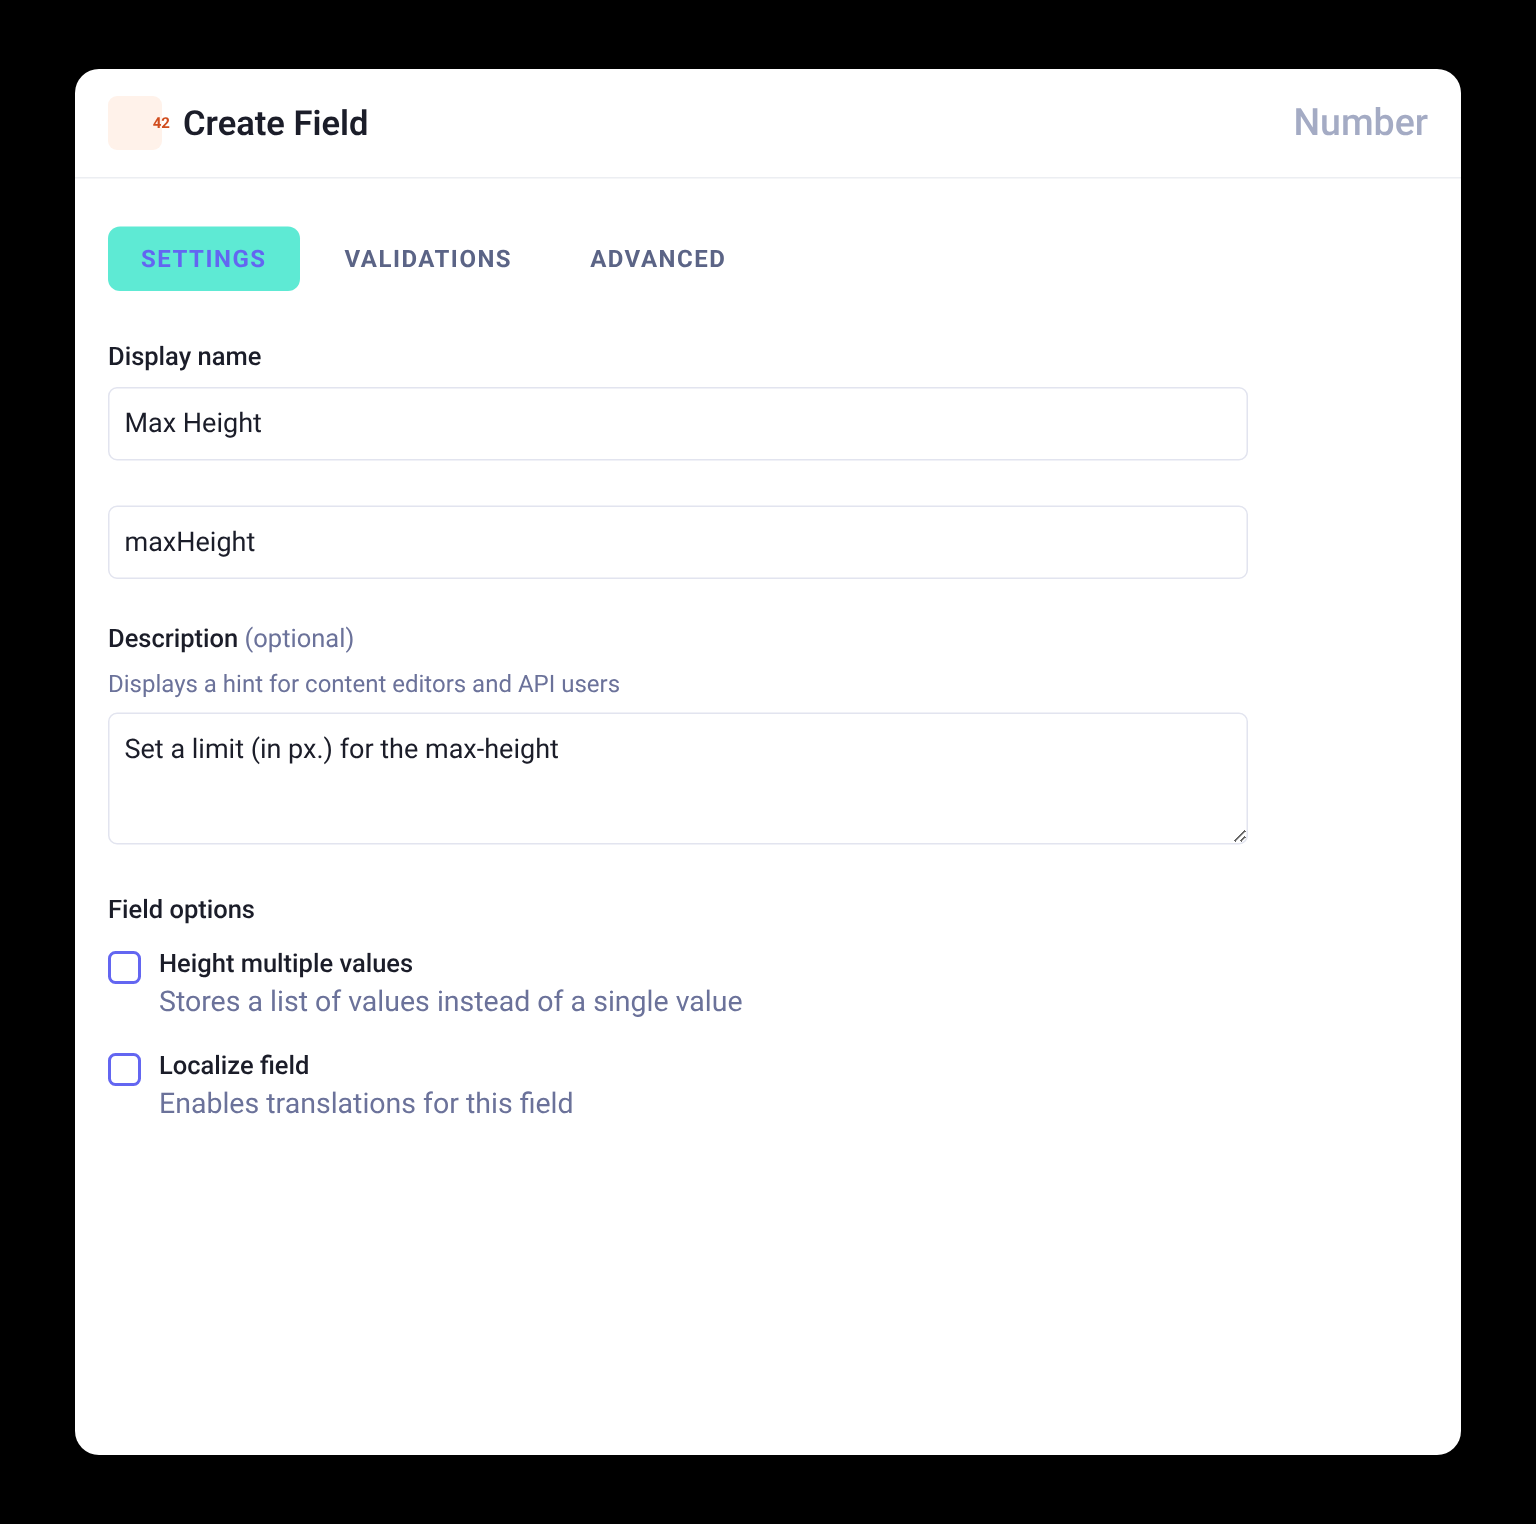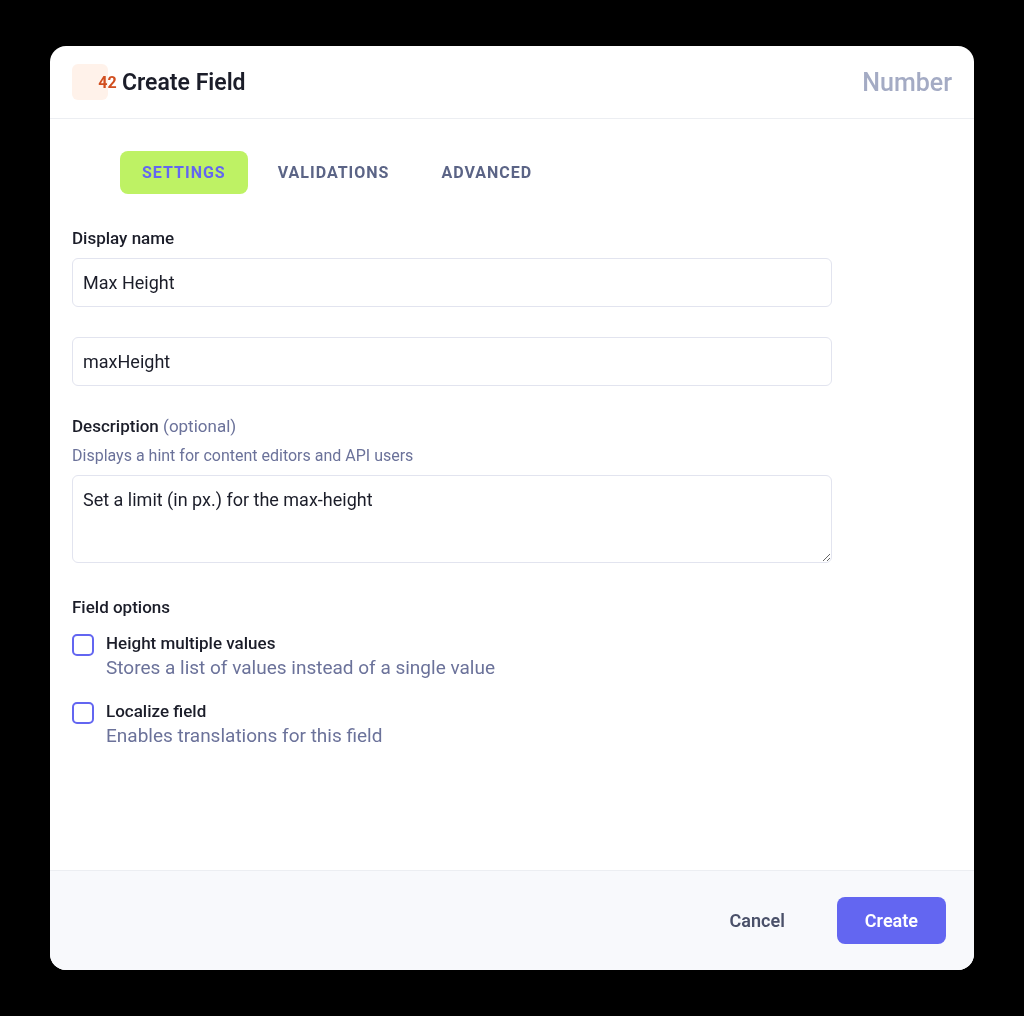--- a/index.html
+++ b/index.html
@@ -35,21 +35,21 @@
       gap: 14px;
     }
     .icon-badge {
       width: 36px;
       height: 36px;
       background: #fff2ea;
       border-radius: 6px;
       display: flex;
       align-items: center;
       justify-content: center;
-      font-size: 16px;
+      font-size: 10px;
       font-weight: 700;
       color: #d14e1f;
       padding-left: 35px;
     }
     .modal-title {
       font-size: 23px;
       font-weight: 600;
       color: #1b1d29;
     }
     .field-type {
@@ -71,23 +71,22 @@
       padding: 12px 22px;
       font-size: 16px;
       font-weight: 700;
       letter-spacing: 1px;
       text-transform: uppercase;
       color: #5b6486;
       border-radius: 8px;
       cursor: pointer;
     }
     .tab.active {
-      background: #bef264;
+      background: #5eead4;
       color: #6366f1;
-      margin-left: 48px;
     }
     .form-group {
       margin-bottom: 30px;
     }
     .label {
       font-size: 17px;
       font-weight: 500;
       color: #1b1d29;
       margin-bottom: 10px;
       display: block;
@@ -229,18 +228,14 @@
         <div class="checkbox"></div>
         <div class="option-text">
           <div class="option-title">Localize field</div>
           <div class="option-desc">Enables translations for this field</div>
         </div>
       </div>
     </div>
 
   </div>
 
-  <div class="modal-footer">
-    <button class="btn btn-secondary">Cancel</button>
-    <button class="btn btn-primary">Create</button>
-  </div>
 
 </div>
 
 </body></html>

